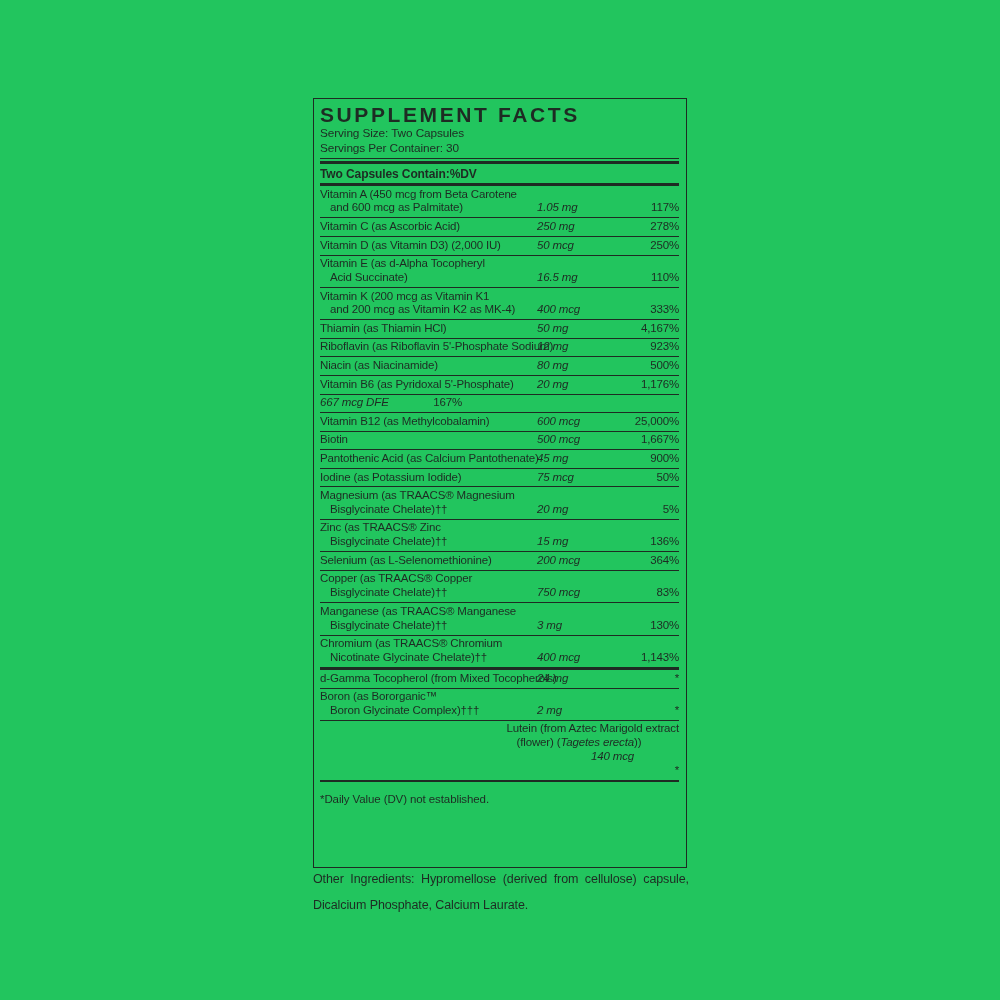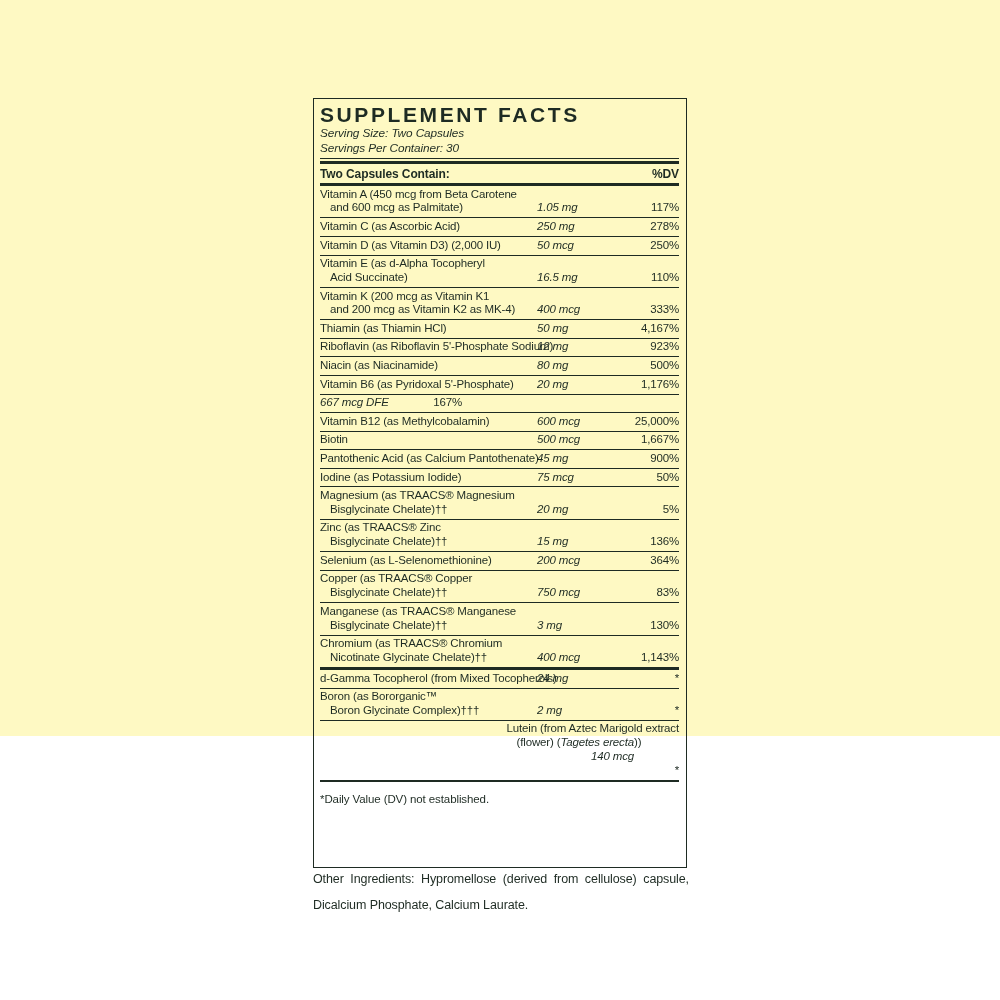--- a/index.html
+++ b/index.html
@@ -7,22 +7,22 @@
     padding: 0;
     background: #ffffff;
     width: 1000px;
     height: 1000px;
     font-family: "Liberation Sans", sans-serif;
     color: #1e2b23;
   }
   .page {
     position: relative;
     width: 1000px;
-    height: 736px;
-    background: #fef9c3;
+    height: 1000px;
+    background: #22c55e;
   }
   .panel {
     position: absolute;
     left: 313px;
     top: 98px;
     width: 374px;
     height: 770px;
     box-sizing: border-box;
     border: 1.5px solid #1e2b23;
     padding: 4px 7px 0 6px;
@@ -33,31 +33,29 @@
     font-size: 21px;
     font-weight: bold;
     letter-spacing: 2.6px;
     line-height: 23px;
     white-space: nowrap;
   }
   .serving-line {
     font-size: 11.8px;
     line-height: 14.5px;
     letter-spacing: -0.1px;
-    font-style: italic;
   }
   .double-rule {
     margin-top: 3px;
     height: 2px;
     border-top: 1.5px solid #1e2b23;
     border-bottom: 3.5px solid #1e2b23;
   }
   .header-row {
     display: flex;
-    justify-content: space-between;
     align-items: flex-end;
     padding: 2.5px 0 2.5px;
     border-bottom: 3px solid #1e2b23;
     font-weight: bold;
     font-size: 12px;
     line-height: 14px;
     letter-spacing: -0.1px;
   }
   .row {
     display: flex;

